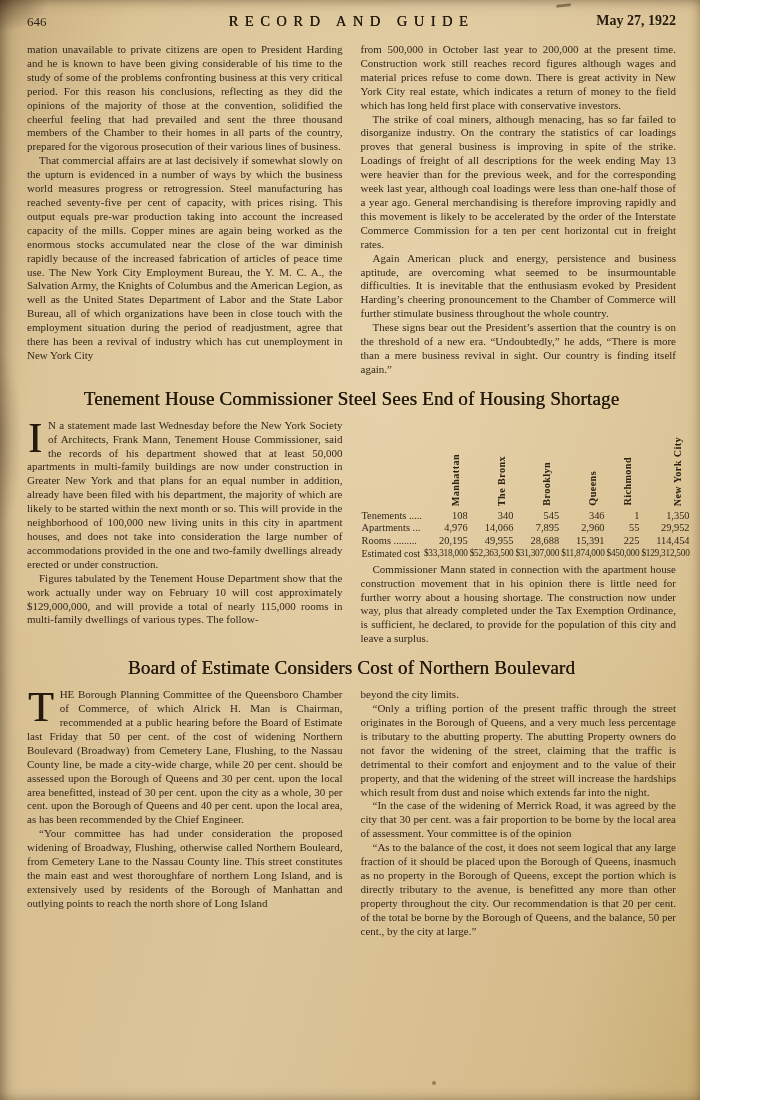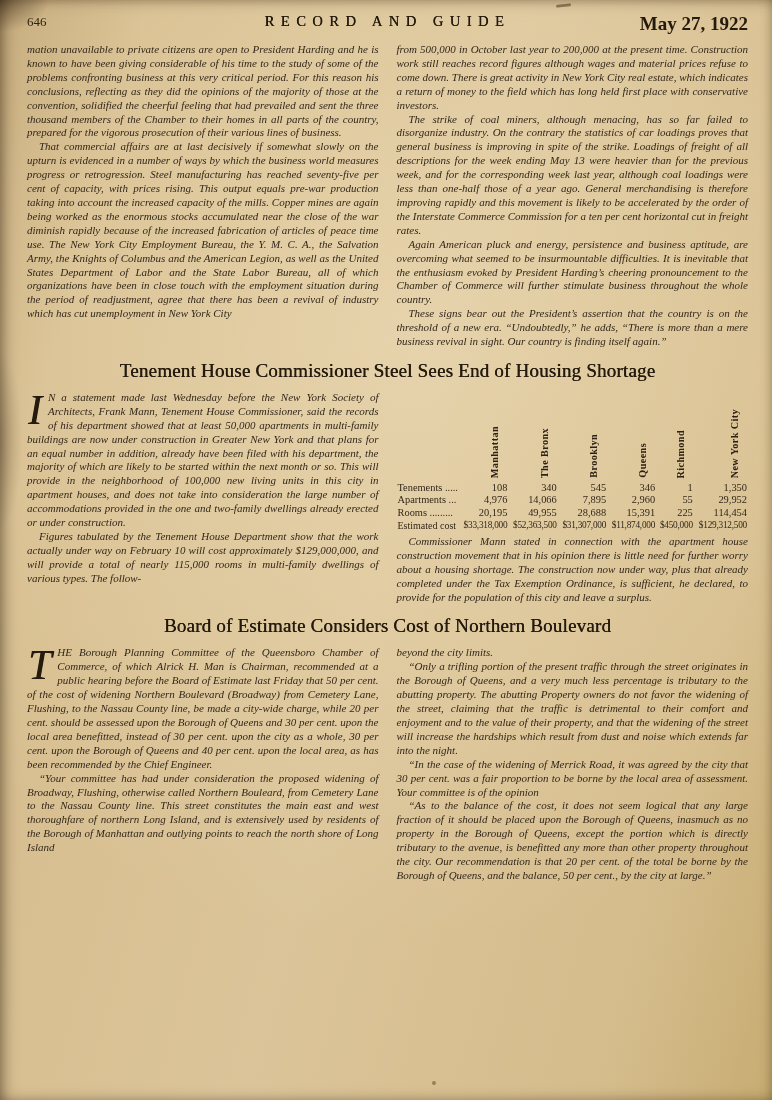--- a/index.html
+++ b/index.html
@@ -1,20 +1,20 @@
 <!DOCTYPE html>
 <html><head>
 <meta charset="utf-8">
 <style>
   * { box-sizing: border-box; margin: 0; padding: 0; }
   html, body { width: 772px; height: 1100px; }
   body { font-family: "Liberation Serif", "DejaVu Serif", serif; }
 
   .page {
-    position: relative; width: 772px; height: 1100px; overflow: hidden;
+    position: relative; width: 700px; height: 1100px; overflow: hidden;
     color: #2e2315;
     background:
       radial-gradient(130% 90% at 52% 30%, rgba(248,234,200,0.40) 0%, rgba(248,234,200,0) 62%),
       linear-gradient(105deg, #c3a878 0%, #d6bd8e 14%, #dbc499 50%, #d5bc8c 84%, #c7ac72 100%);
   }
   .page::before {
     content: ""; position: absolute; inset: 0; pointer-events: none;
     background:
       radial-gradient(70px 46px at 0% 0%, rgba(40,25,12,0.50), rgba(40,25,12,0) 70%),
       radial-gradient(30px 120px at 0% 40%, rgba(70,50,30,0.22), rgba(70,50,30,0) 75%);
@@ -27,28 +27,28 @@
 
   .speck-top { position: absolute; top: 4px; left: 556px; width: 15px; height: 3px;
     background: rgba(74,52,28,0.55); border-radius: 2px; transform: rotate(-6deg); }
   .speck-bottom { position: absolute; top: 1081px; left: 432px; width: 4px; height: 4px;
     background: rgba(90,62,34,0.5); border-radius: 50%; }
 
   .header { position: absolute; top: 12px; left: 27px; right: 24px; height: 20px; }
   .page-number { position: absolute; left: 0; top: 2px; font-size: 13px; }
   .masthead { position: absolute; left: 0; right: 0; text-align: center; top: 1px;
     font-size: 14.5px; letter-spacing: 6.5px; color: #241a0d; text-shadow: 0.3px 0 0 currentColor; }
-  .issue-date { position: absolute; right: 0; top: 1px; font-size: 19px; font-weight: bold; color: #241a0d; }
+  .issue-date { position: absolute; right: 0; top: 1px; font-size: 14px; font-weight: bold; color: #241a0d; }
 
   .content { position: absolute; top: 43px; left: 27px; right: 24px; }
 
   .cols { display: flex; gap: 18px; }
   .col { flex: 1 1 0; min-width: 0; text-align: justify;
     font-size: 11px; line-height: 13.9px; color: #32271a; }
-  .col p { text-align: justify; font-style: italic; }
+  .col p { text-align: justify; }
   .col p.indent { text-indent: 12px; }
 
   .headline { text-align: center; font-weight: normal; font-size: 19px; letter-spacing: 0.2px;
     color: #241a0d; text-shadow: 0.35px 0 0 currentColor; margin: 11px 0 9px; }
 
   .dropcap { float: left; font-size: 42px; line-height: 37px; padding: 1px 6px 0 1px;
     color: #241a0d; text-shadow: 0.4px 0 0 currentColor; }
 
   
   .boro-table { width: 100%; border-collapse: collapse; margin: 5px 0 3px; table-layout: auto; }

